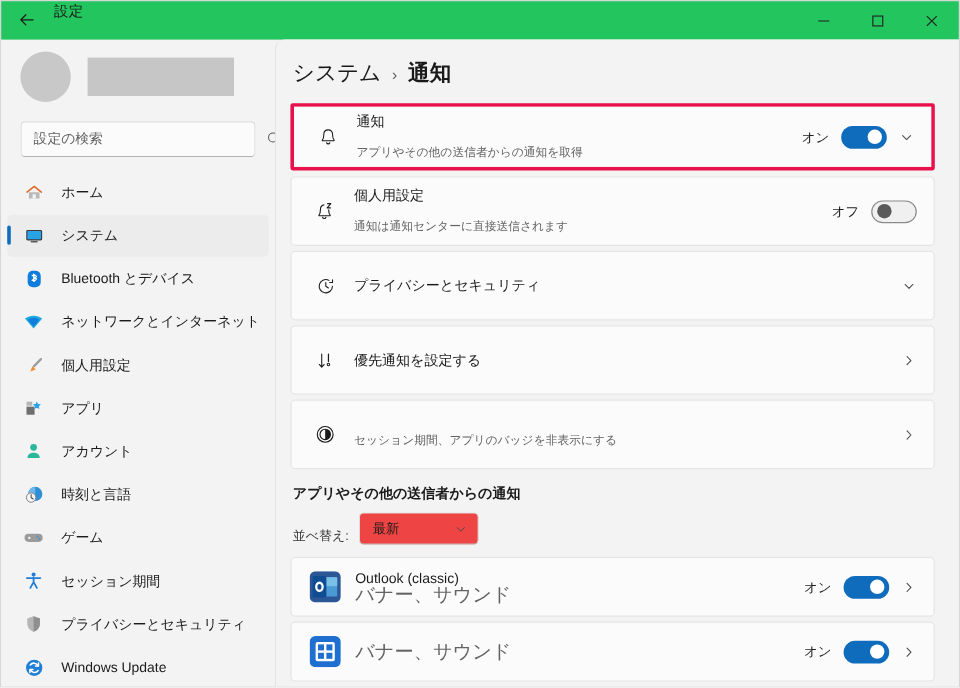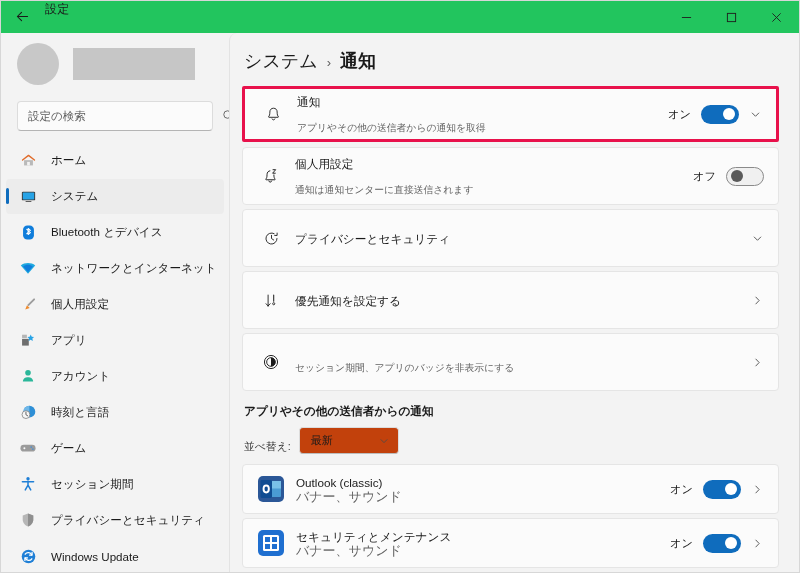--- a/index.html
+++ b/index.html
@@ -249,21 +249,21 @@
   }
   .sortrow {
     display: flex;
     align-items: flex-end;
     gap: 8px;
     margin: 0 0 10px 2px;
   }
   .sort-label { font-size: 10.8px; color: #3a3a3a; }
   .combo {
     width: 100px; height: 27px;
-    background: #c2410c;
+    background: #ef4444;
     border: 1px solid #dcdcdc;
     border-bottom-color: #bdbdbd;
     border-radius: 4px;
     display: flex;
     align-items: center;
     justify-content: space-between;
     padding: 0 8px 0 11px;
     gap: 22px;
   }
   .combo-val { font-size: 11px; color: #1a1a1a; }
@@ -273,21 +273,21 @@
   .approw { min-height: 50px; }
   .appicon {
     width: 28px; height: 28px;
     flex: 0 0 28px;
     border-radius: 5px;
     margin-right: 11px;
     display: flex; align-items: center; justify-content: center;
     overflow: hidden;
   }
   .app-name { font-size: 11.7px; color: #1a1a1a; line-height: 15px; }
-  .app-sub { font-size: 13px; color: #636363; line-height: 13px; }
+  .app-sub { font-size: 16px; color: #636363; line-height: 13px; }
 </style>
 </head>
 <body>
 
 <div id="app">
 
   <div class="titlebar">
     <div class="back-btn">
       <svg width="15" height="15" viewBox="0 0 16 16" fill="none" aria-hidden="true">
         <path d="M7 3.5 2.5 8 7 12.5M2.8 8H13.4" stroke="#1a1a1a" stroke-width="1.1" stroke-linecap="round" stroke-linejoin="round"></path>
@@ -626,21 +626,20 @@
           <svg width="26" height="26" viewBox="0 0 26 26">
             <rect x="0" y="0" width="26" height="26" rx="5" fill="#1f6fd0"></rect>
             <rect x="5" y="5" width="16" height="16" rx="1.6" fill="#ffffff"></rect>
             <rect x="7" y="7" width="5" height="5" fill="#1f6fd0"></rect>
             <rect x="14" y="7" width="5" height="5" fill="#1f6fd0"></rect>
             <rect x="7" y="14" width="5" height="5" fill="#1f6fd0"></rect>
             <rect x="14" y="14" width="5" height="5" fill="#1f6fd0"></rect>
           </svg>
         </span>
         <div class="card-txt">
-          <div class="app-name">セキュリティとメンテナンス</div>
           <div class="app-sub">バナー、サウンド</div>
         </div>
         <div class="card-right">
           <span class="tog-label">オン</span>
           <span class="toggle on">
               <span class="knob"></span>
             </span>
           <span class="chev">
             <svg width="13" height="13" viewBox="0 0 16 16" fill="none">
               <path d="M6 3.8 10 8l-4 4.2" stroke="#4a4a4a" stroke-width="1.1" stroke-linecap="round" stroke-linejoin="round"></path>

